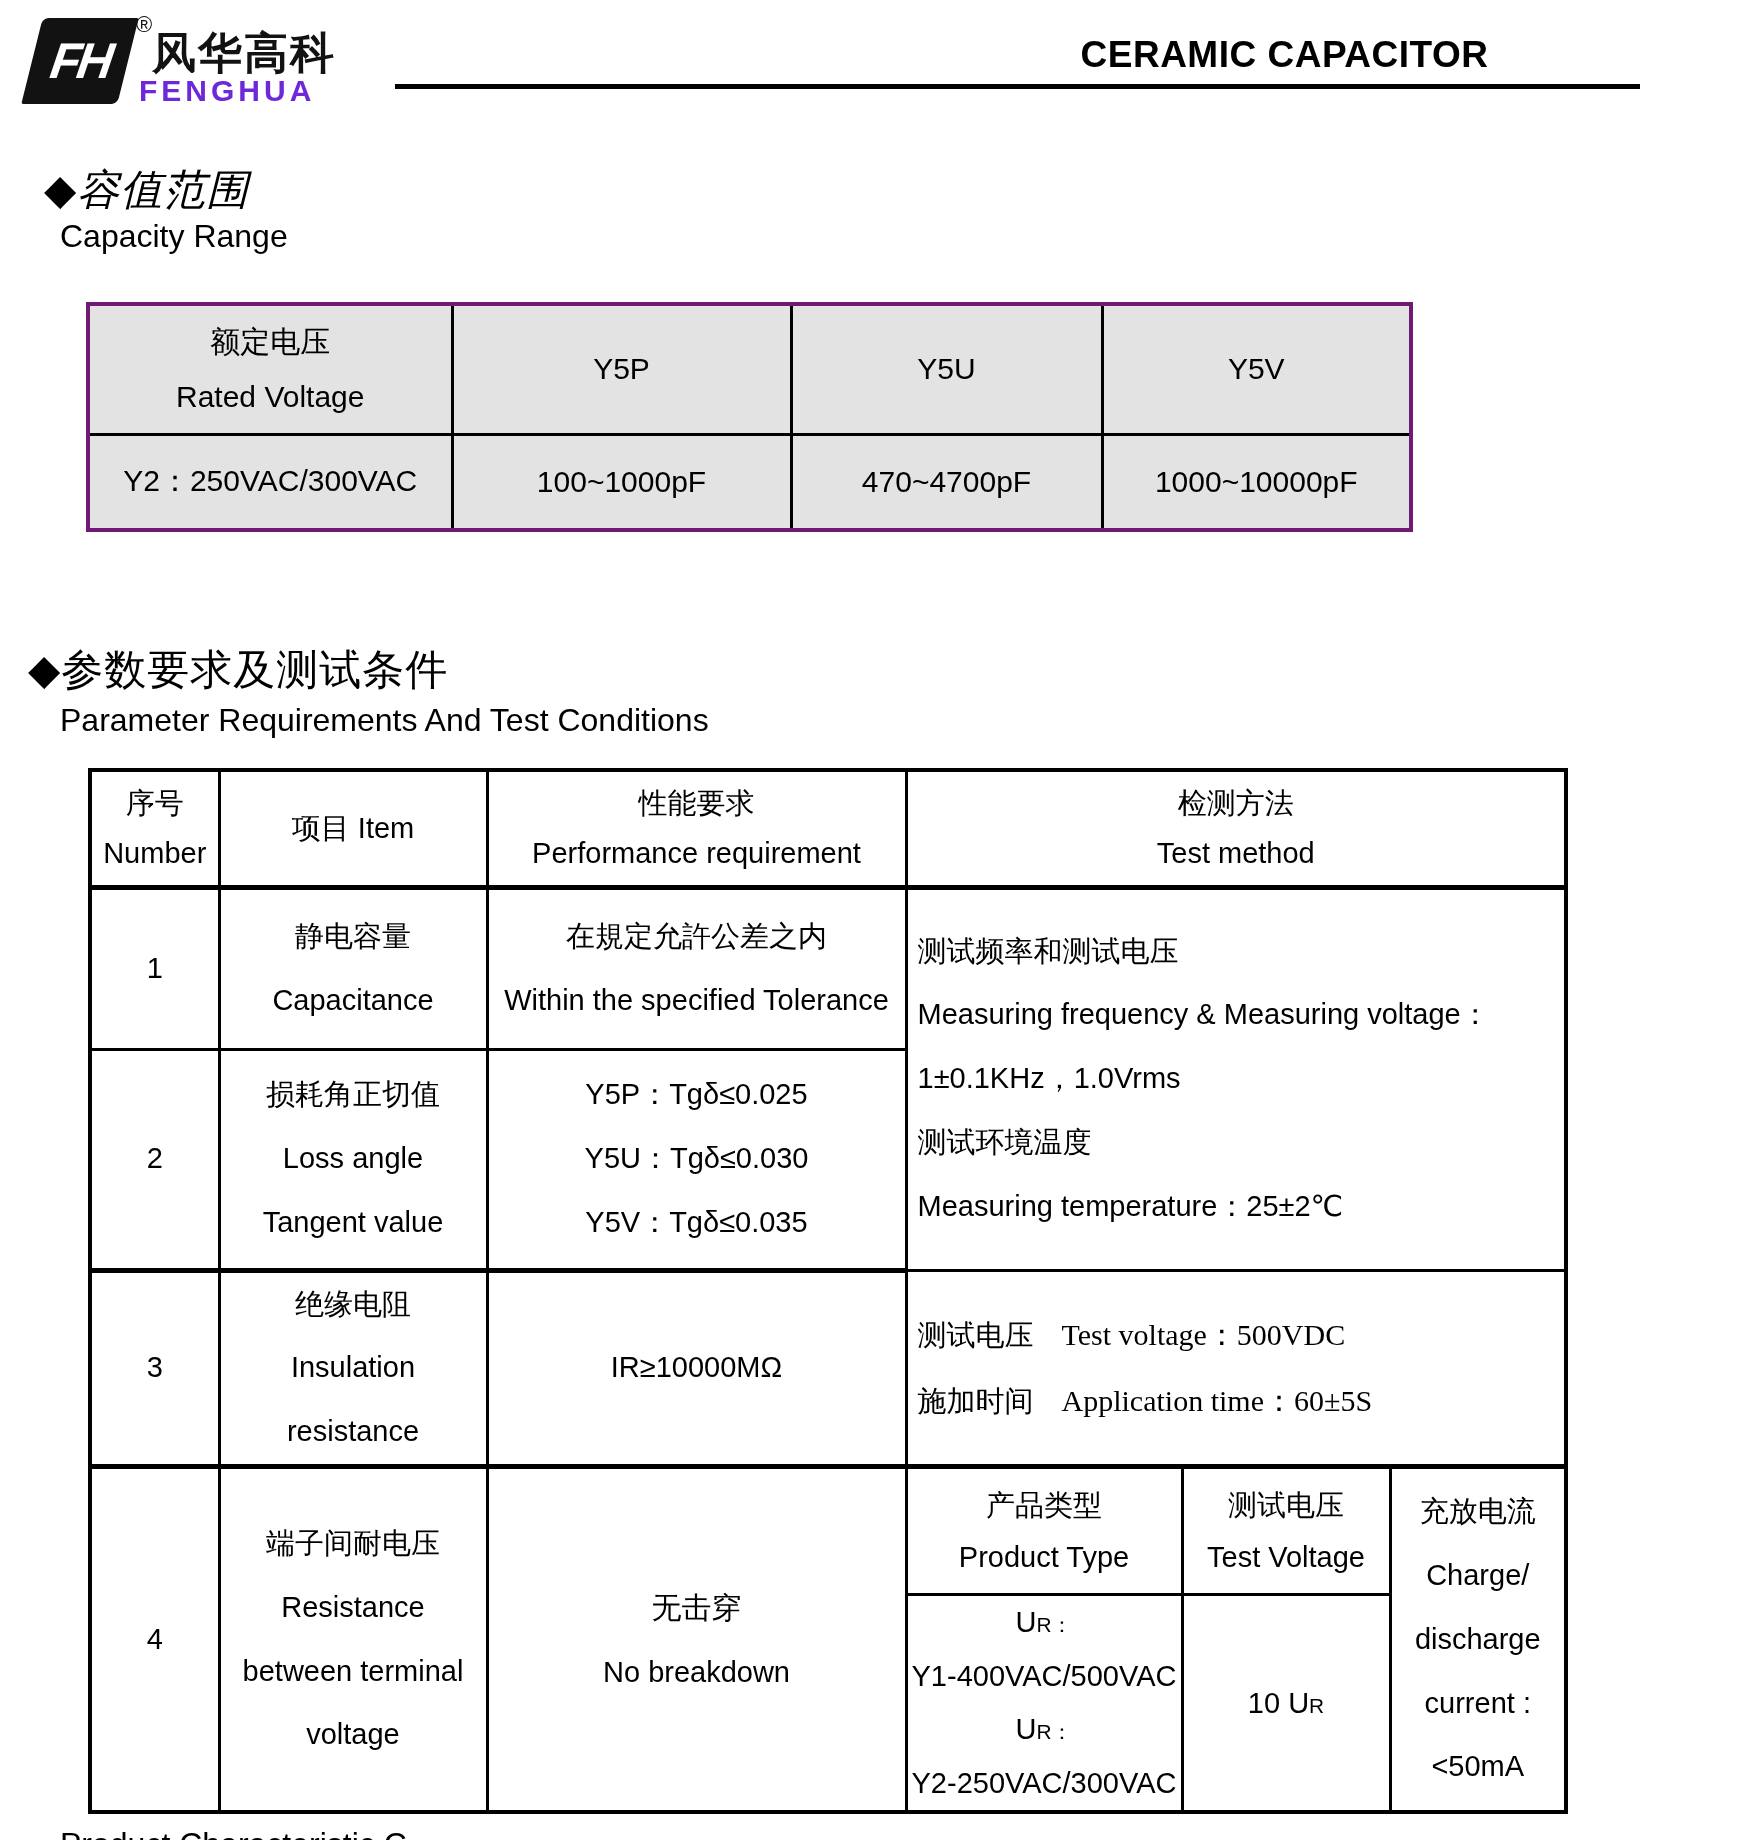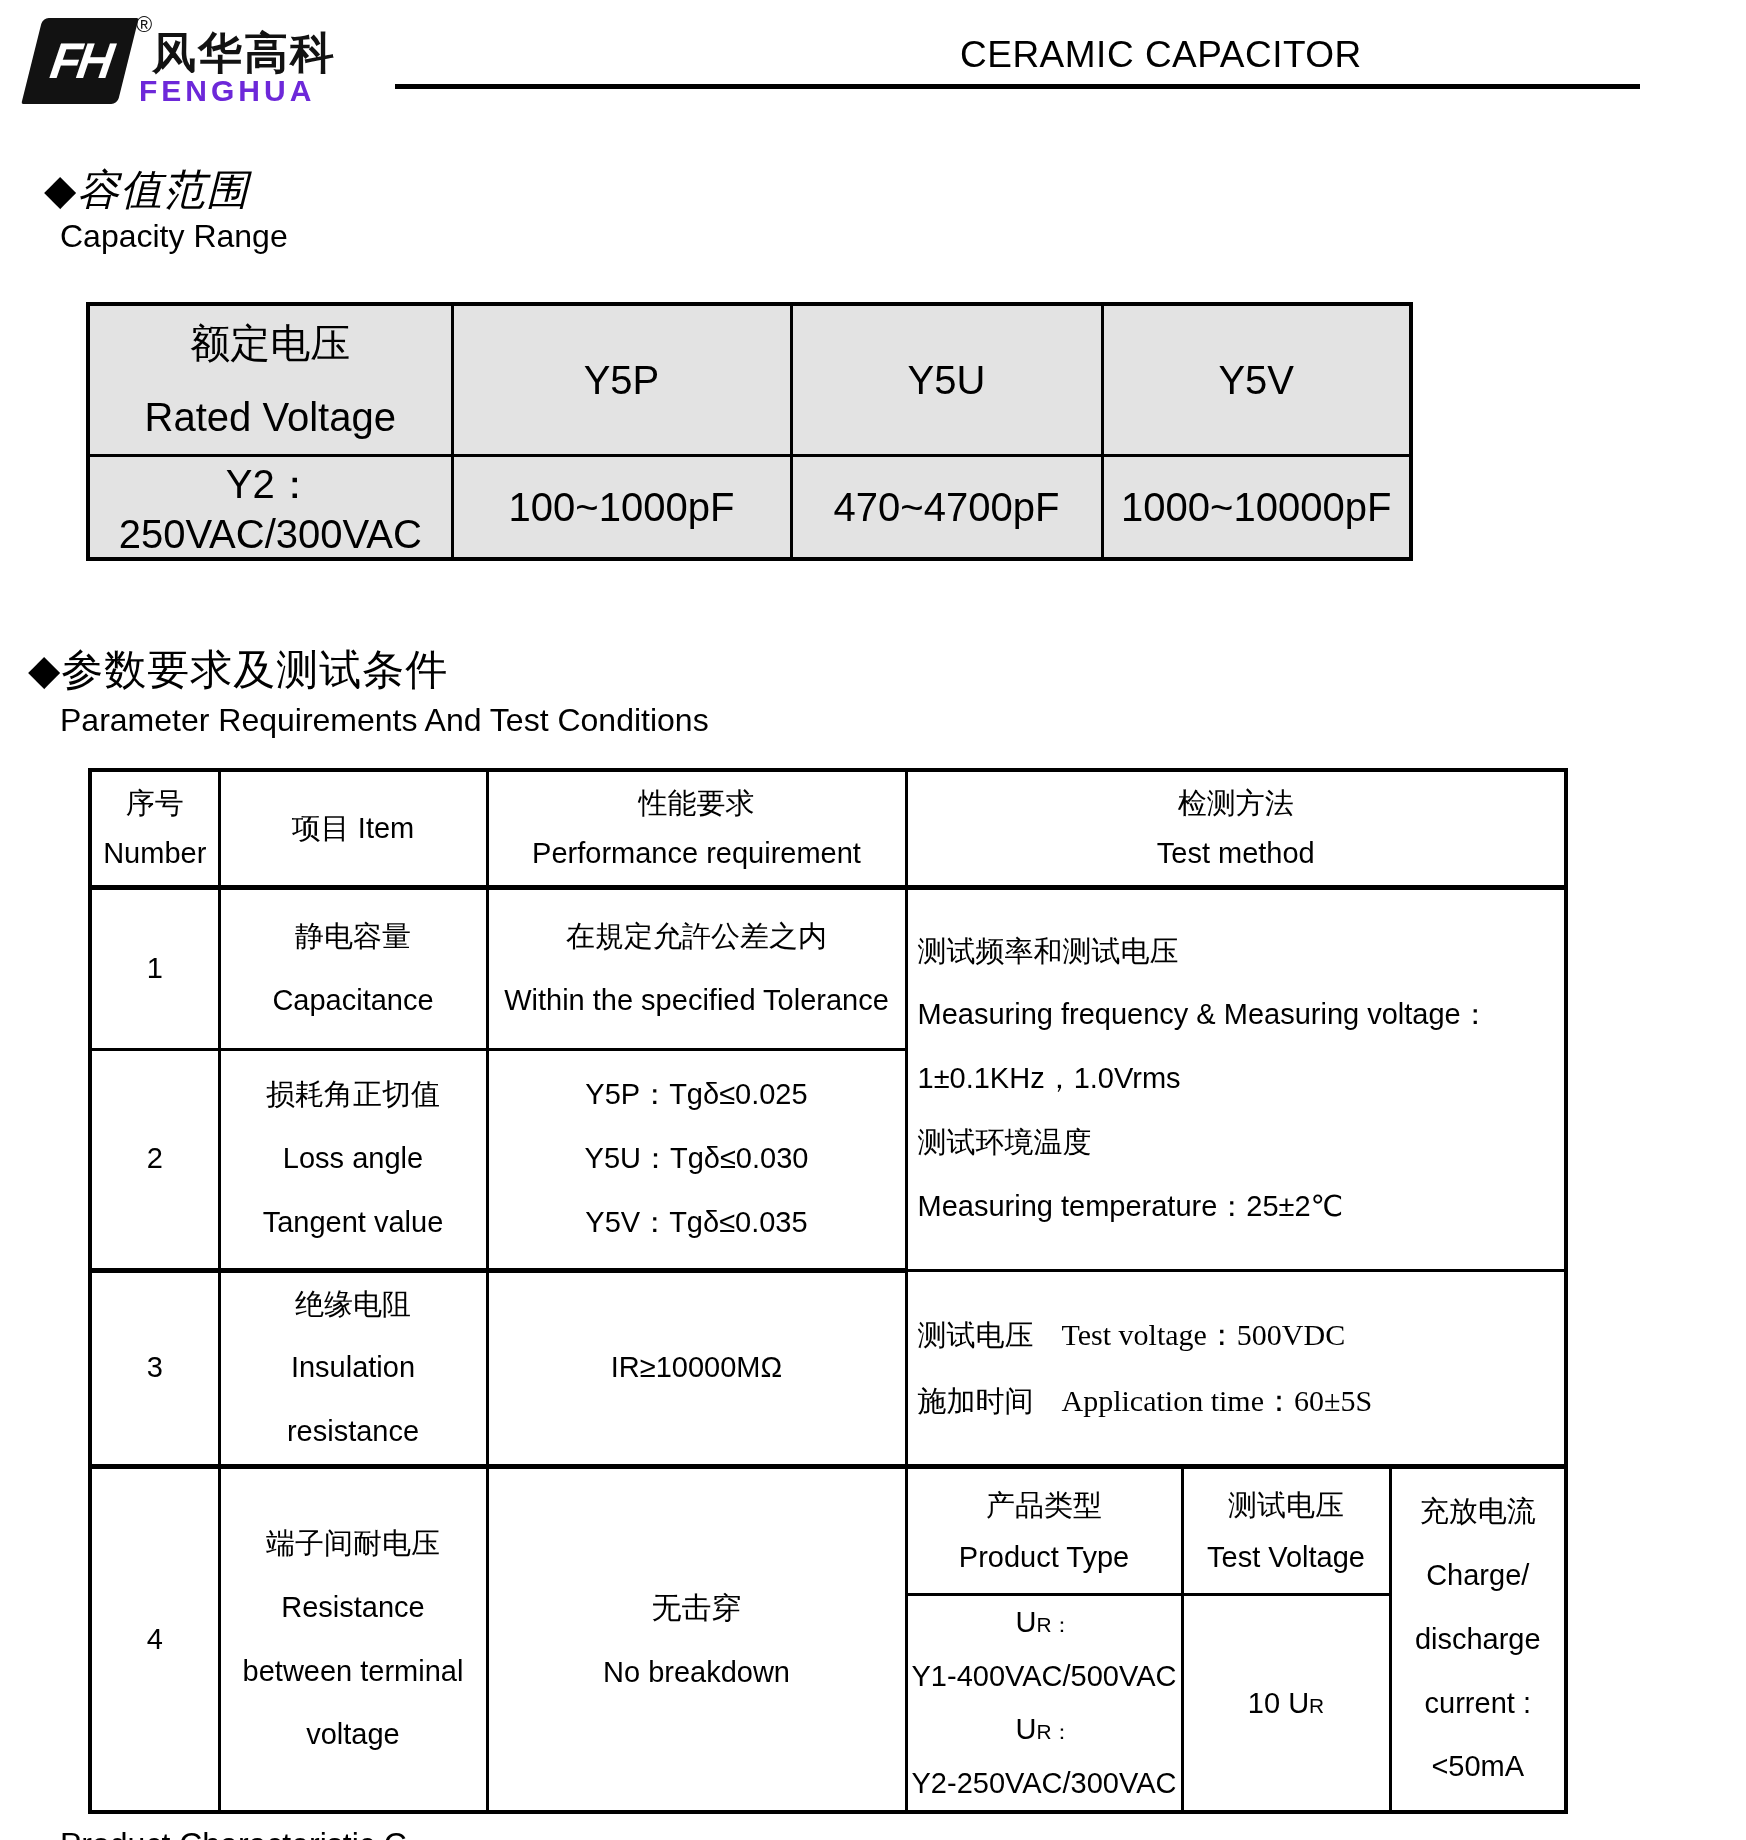--- a/index.html
+++ b/index.html
@@ -17,34 +17,34 @@
   .logo-mark-text {
     color:#fff; font-weight:bold; font-style:italic; font-size:50px;
     letter-spacing:-4px; transform:skewX(6deg);
   }
   .logo-reg {
     position:absolute; left:136px; top:12px; font-size:22px; color:#121212;
   }
   .brand-cn { position:absolute; left:152px; top:24px; font-size:44px; font-weight:bold; letter-spacing:2px; color:#121212; }
   .brand-en { position:absolute; left:139px; top:74px; font-size:30px; font-weight:bold; letter-spacing:4px; color:#6d28d9; }
   .doc-title {
-    position:absolute; left:960px; top:34px; width:593px; text-align:left;
-    font-size:37px; font-weight:normal; letter-spacing:0.5px;
+    position:absolute; left:988px; top:34px; width:593px; text-align:center;
+    font-size:37px; font-weight:bold; letter-spacing:0.5px;
   }
   .head-rule { position:absolute; left:395px; top:84px; width:1245px; height:5px; background:#000; }
 
   
   .sec-cn { position:absolute; font-size:42px; color:#000; letter-spacing:1px; white-space:nowrap; }
   .sec-en { position:absolute; font-size:32px; color:#000; white-space:nowrap; }
 
   
   table { border-collapse:collapse; table-layout:fixed; }
   td { border:3px solid #000; text-align:center; vertical-align:middle; padding:0; }
 
-  .t1 { position:absolute; left:86px; top:302px; width:1323px; border:4px solid #000000; font-size:40px; }
+  .t1 { position:absolute; left:86px; top:302px; width:1323px; border:4px solid #701a75; font-size:30px; }
   .t1 .hdr td { background:#e3e3e3; height:130px; }
   .t1 .r1 td { height:85px; background:#ffffff; }
   .t1 .r2 td { height:96px; background:#e3e3e3; }
   .t1 .line { line-height:1.85; }
 
   .t2 { position:absolute; left:88px; top:768px; width:1476px; border:4px solid #000; font-size:29px;padding-left:28px; }
   .t2 td { line-height:2.2; }
   .t2 .hdr td { height:117px; border-bottom-width:5px; line-height:1.75; }
   .t2 .r1 td { height:162px; }
   .t2 .r2 td { height:221px; border-bottom-width:5px; }

